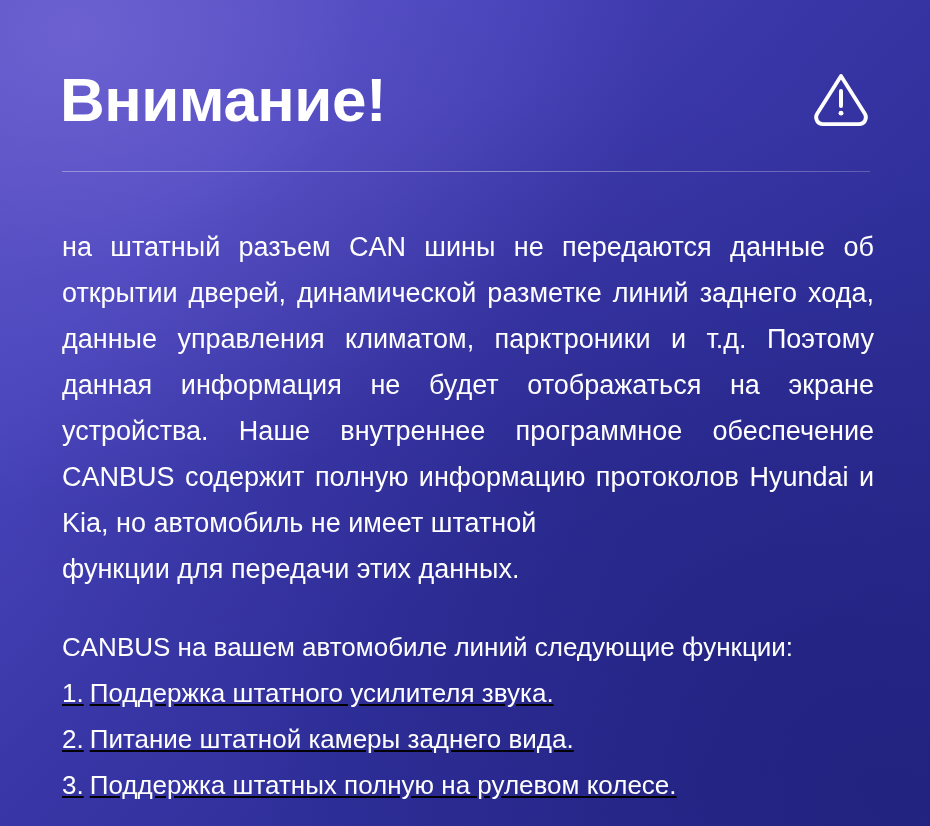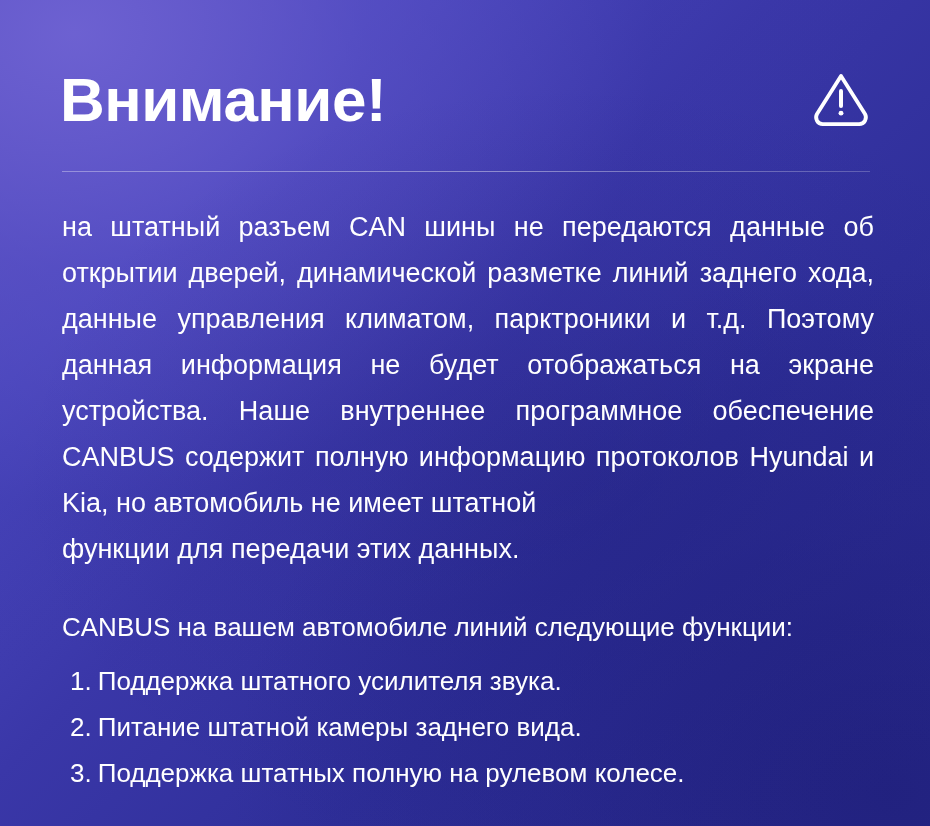--- a/index.html
+++ b/index.html
@@ -72,21 +72,21 @@
     top: 171px;
     height: 1px;
     background: linear-gradient(to right, rgba(255,255,255,0.34) 0%, rgba(255,255,255,0.40) 55%, rgba(255,255,255,0.22) 100%);
   }
 
   
   .content {
     position: absolute;
     left: 62px;
     width: 812px;
-    top: 204px;
+    top: 224px;
   }
   .para {
     color: #ffffff;
     font-size: 27px;
     line-height: 46px;
     font-weight: 400;
     margin: 0;
     text-align: justify;
     text-justify: inter-word;
   }
@@ -98,22 +98,23 @@
   .list-heading {
     color: #ffffff;
     font-size: 26px;
     line-height: 46px;
     font-weight: 400;
     margin: 0;
     white-space: nowrap;
   }
   .list {
     list-style: none;
-    margin: 8px;
+    margin: 0;
     padding: 0;
+    text-decoration: underline;
   }
   .list-item {
     color: #ffffff;
     font-size: 26px;
     line-height: 46px;
     font-weight: 400;
     white-space: nowrap;
   }
   .list-item .num { margin-right: 6px; }
 </style>

